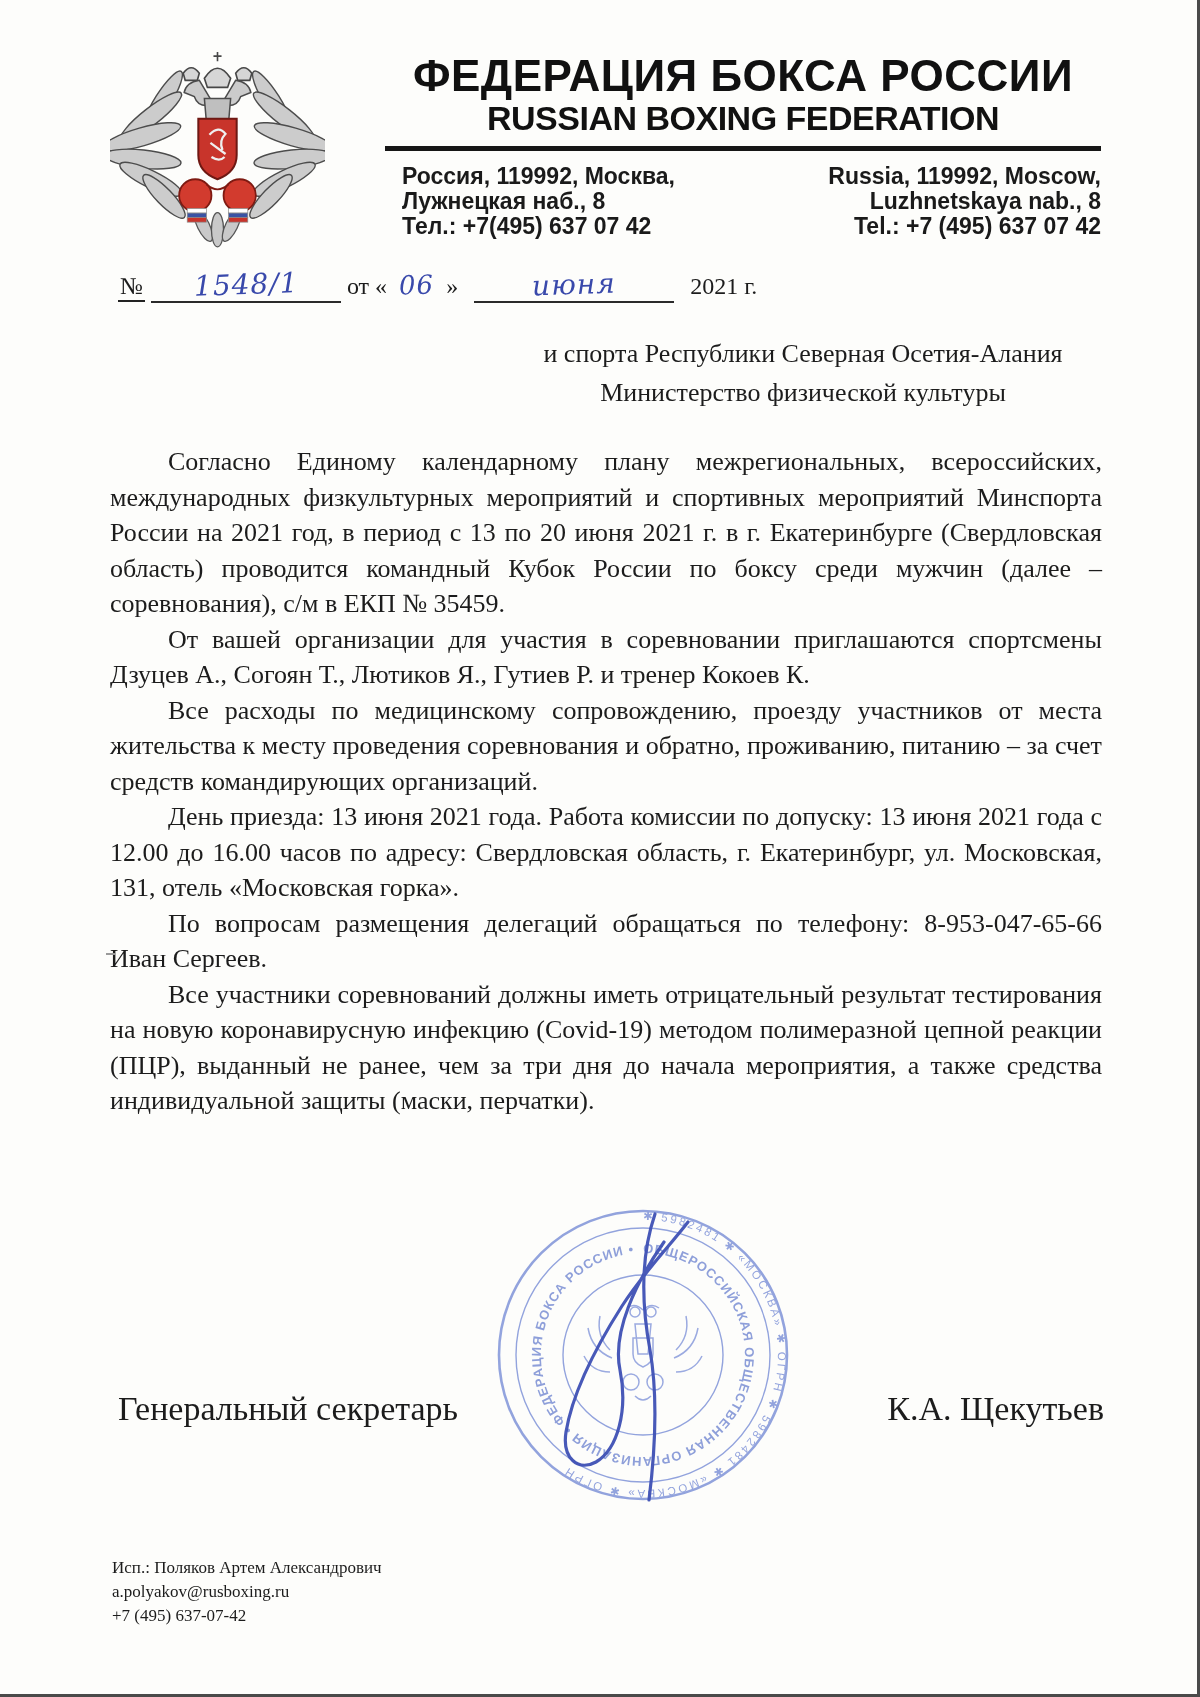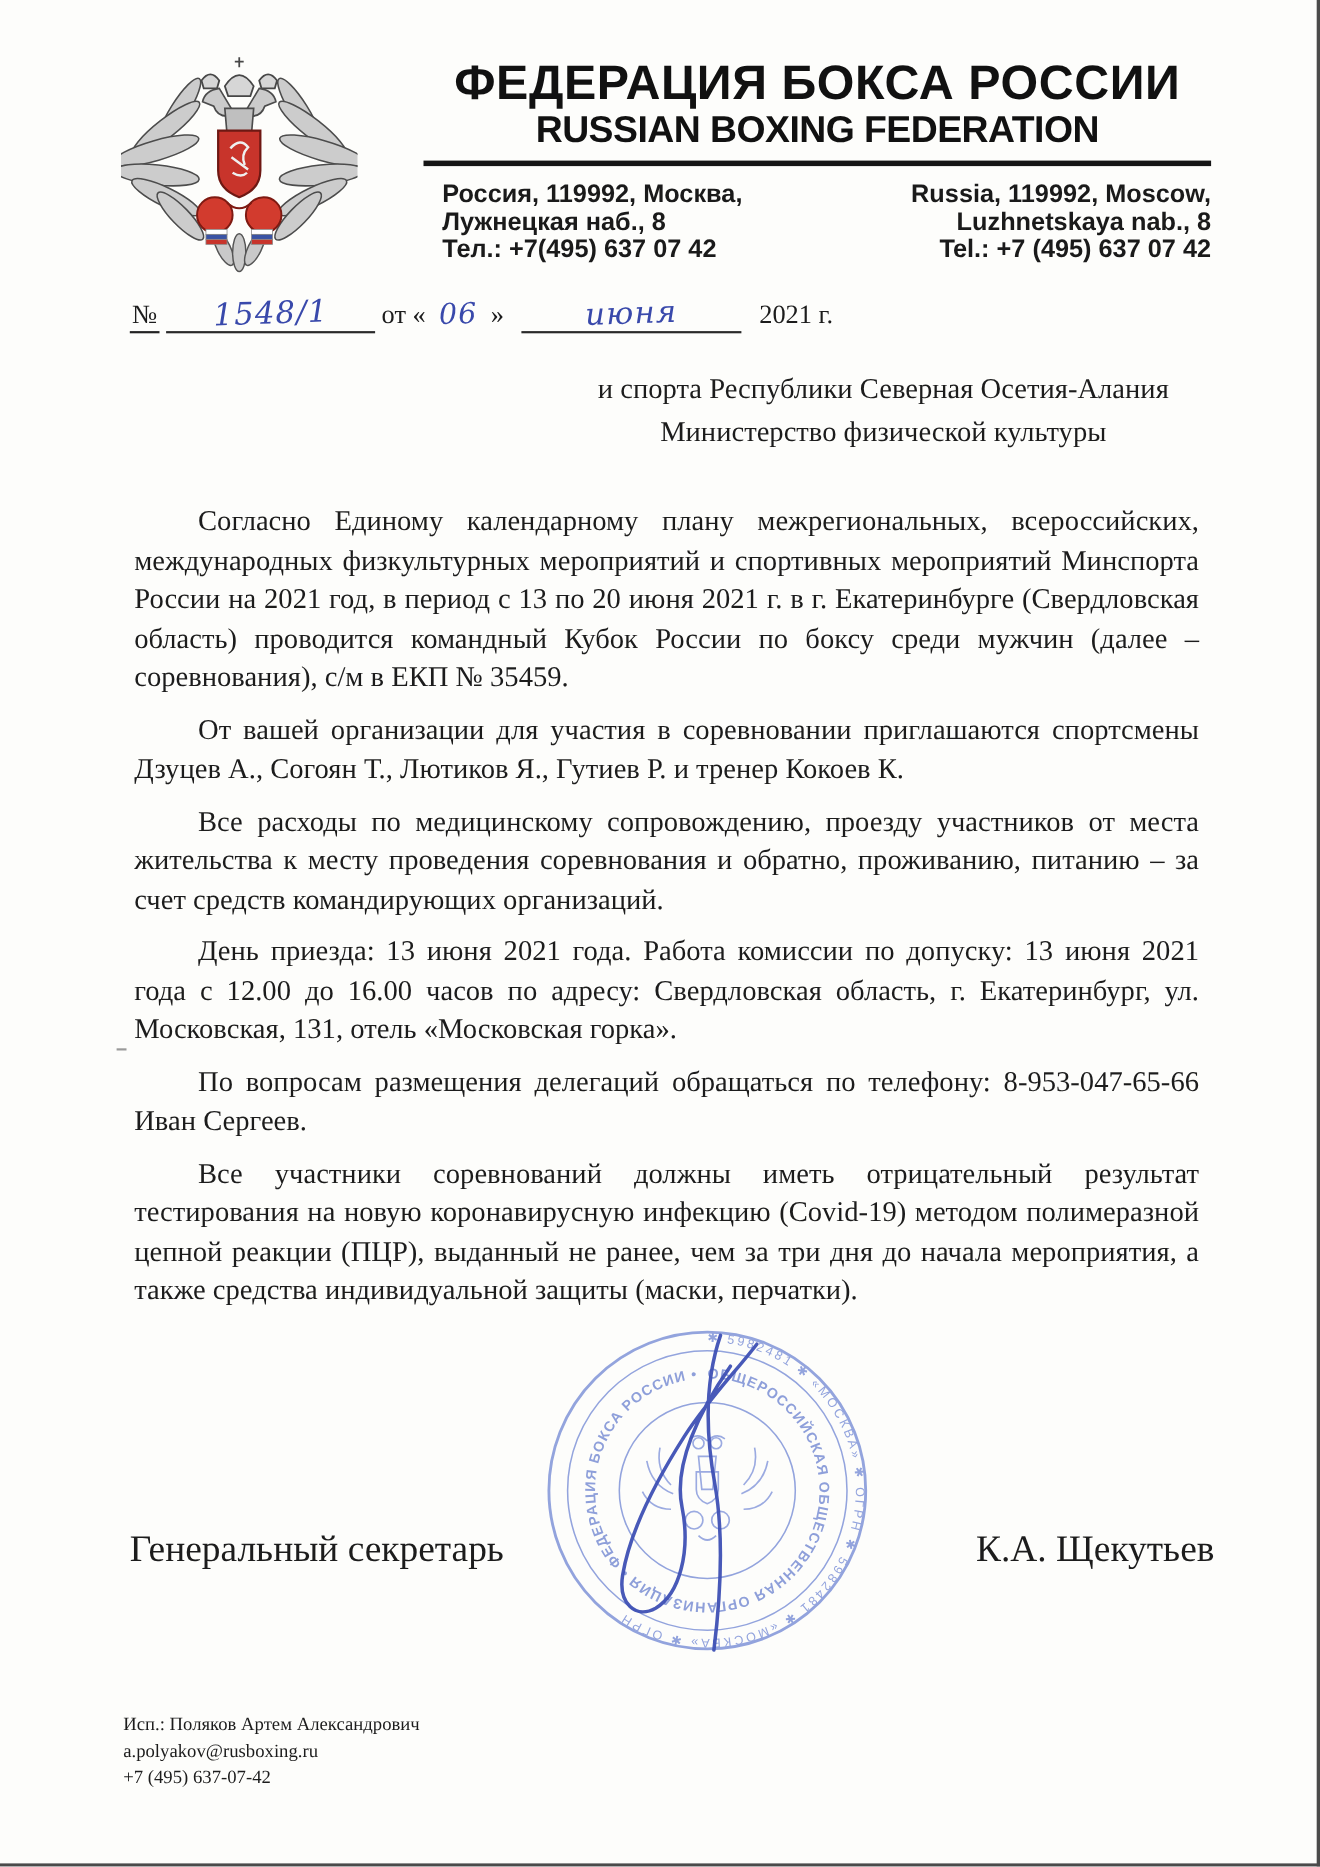--- a/index.html
+++ b/index.html
@@ -39,21 +39,21 @@
     font-family:"DejaVu Serif",serif;font-style:italic;color:#3949ab;
     font-size:28px;display:inline-block;transform:rotate(-2deg);letter-spacing:1px;
   }
   .hand.day{font-size:26px;margin:0 6px;}
 
   
   .recipient{position:absolute;left:500px;top:334px;width:606px;text-align:center;font-size:26px;line-height:39px;}
 
   
   .body-text{position:absolute;left:110px;top:444px;width:992px;font-size:26px;line-height:35.5px;text-align:justify;}
-  .body-text p{margin:12px;text-indent:58px;}
+  .body-text p{margin:0;text-indent:58px;}
 
   
   .sig-row{position:absolute;left:118px;top:1390px;width:986px;display:flex;justify-content:space-between;font-size:34px;}
   .seal-wrap{position:absolute;left:492px;top:1200px;width:302px;height:312px;}
 
   
   .executor{position:absolute;left:112px;top:1556px;font-size:17px;line-height:24px;}
 </style>
 </head>
 <body>

